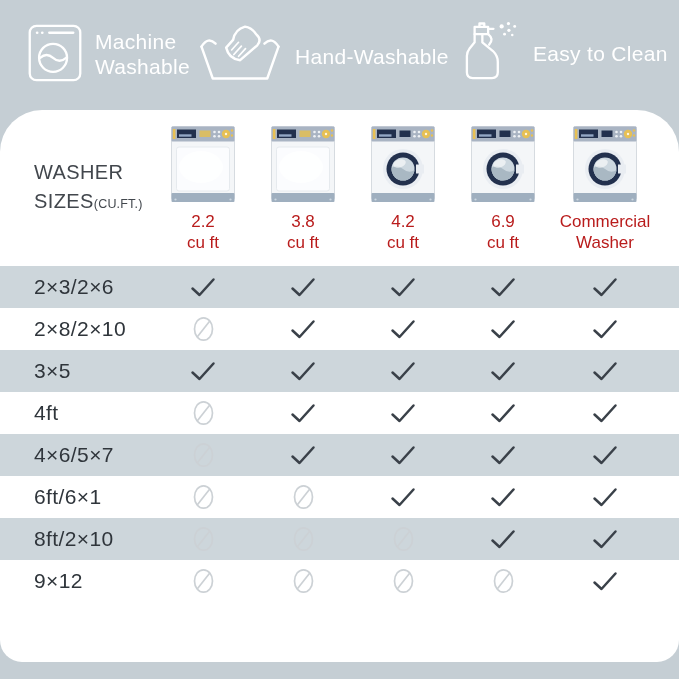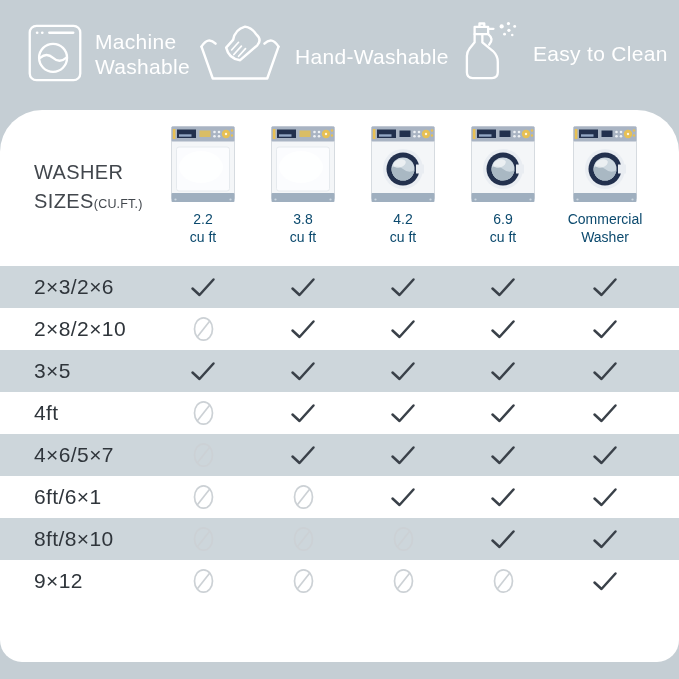--- a/index.html
+++ b/index.html
@@ -21,21 +21,21 @@
   .card{
     position:absolute;left:0;top:110px;width:679px;height:552px;
     background:var(--card,#fff);
     border-radius:42px 42px 22px 22px;
   }
   .grid6{display:grid;grid-template-columns:153px 100px 100px 100px 100px 104px}
   .card-header{height:156px;align-items:start}
   .corner{padding:48px 0 0 34px;color:var(--text-dark,#42474d);font-size:20px;line-height:1.45;letter-spacing:.4px;font-weight:500}
   .corner .sub{font-size:12.5px;font-weight:400;letter-spacing:.2px}
   .hcol{display:flex;flex-direction:column;align-items:center;padding-top:16px}
-  .col-label{margin-top:5px;font-size:14px;line-height:1.25;color:#0c4a6e;text-align:center;white-space:nowrap}
+  .col-label{margin-top:5px;font-size:17px;line-height:1.25;color:#b91c1c;text-align:center;white-space:nowrap}
   
   .trow{height:42px;align-items:center}
   .trow.stripe{background:var(--stripe,#cdd6db)}
   .rlabel{padding-left:34px;font-size:21px;letter-spacing:.4px;color:#2f353b;white-space:nowrap}
   .sym{display:flex;justify-content:center;align-items:center}
   .sym svg{display:block}
 </style>
 </head>
 <body>
 
@@ -424,21 +424,21 @@
   <path d="M2.5,11.5 L9.5,18 L23.5,2.5" fill="none" stroke="#3a4149" stroke-width="2.5" stroke-linecap="round" stroke-linejoin="round"></path>
           </svg>
         </div>
         <div class="sym">
           <svg width="26" height="21" viewBox="0 0 26 21">
   <path d="M2.5,11.5 L9.5,18 L23.5,2.5" fill="none" stroke="#3a4149" stroke-width="2.5" stroke-linecap="round" stroke-linejoin="round"></path>
           </svg>
         </div>
       </div>
       <div class="grid6 trow stripe">
-        <div class="rlabel">8ft/8×10</div>
+        <div class="rlabel">8ft/2×10</div>
         <div class="sym">
           <svg width="21" height="26" viewBox="0 0 21 26">
   <ellipse cx="10.5" cy="13" rx="9" ry="11.2" fill="none" stroke="#ccd1d5" stroke-width="1.7"></ellipse>
   <line x1="16.8" y1="5" x2="4.2" y2="21" stroke="#ccd1d5" stroke-width="1.7"></line>
           </svg>
         </div>
         <div class="sym">
           <svg width="21" height="26" viewBox="0 0 21 26">
   <ellipse cx="10.5" cy="13" rx="9" ry="11.2" fill="none" stroke="#ccd1d5" stroke-width="1.7"></ellipse>
   <line x1="16.8" y1="5" x2="4.2" y2="21" stroke="#ccd1d5" stroke-width="1.7"></line>

